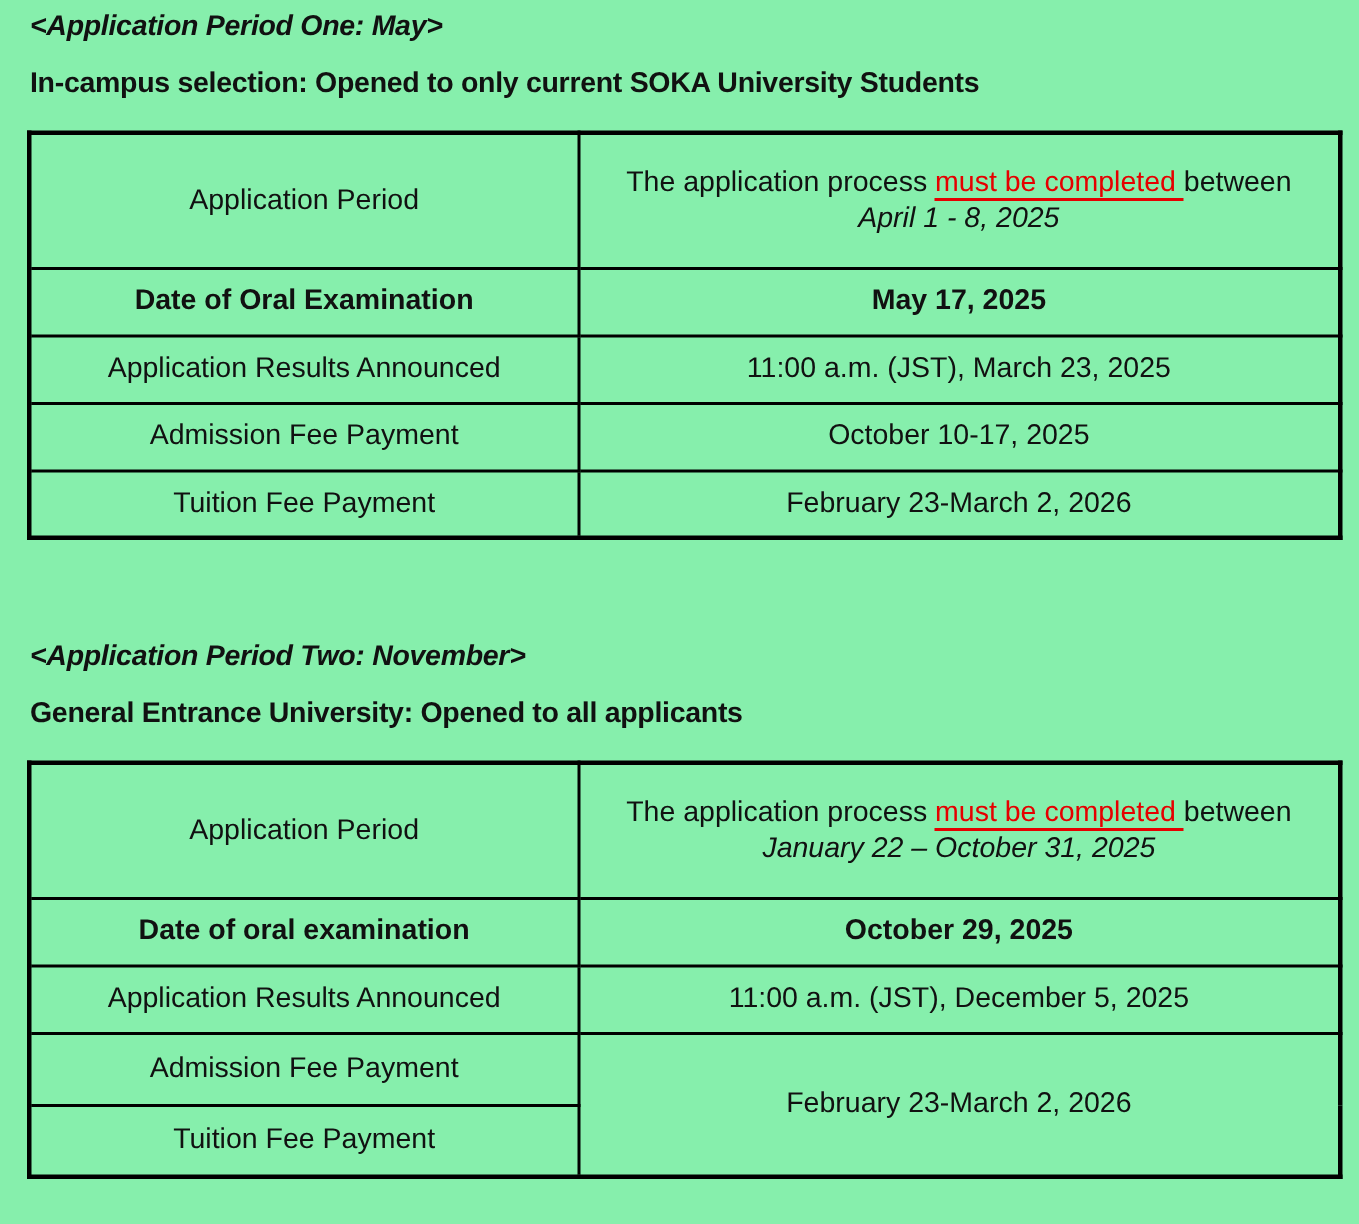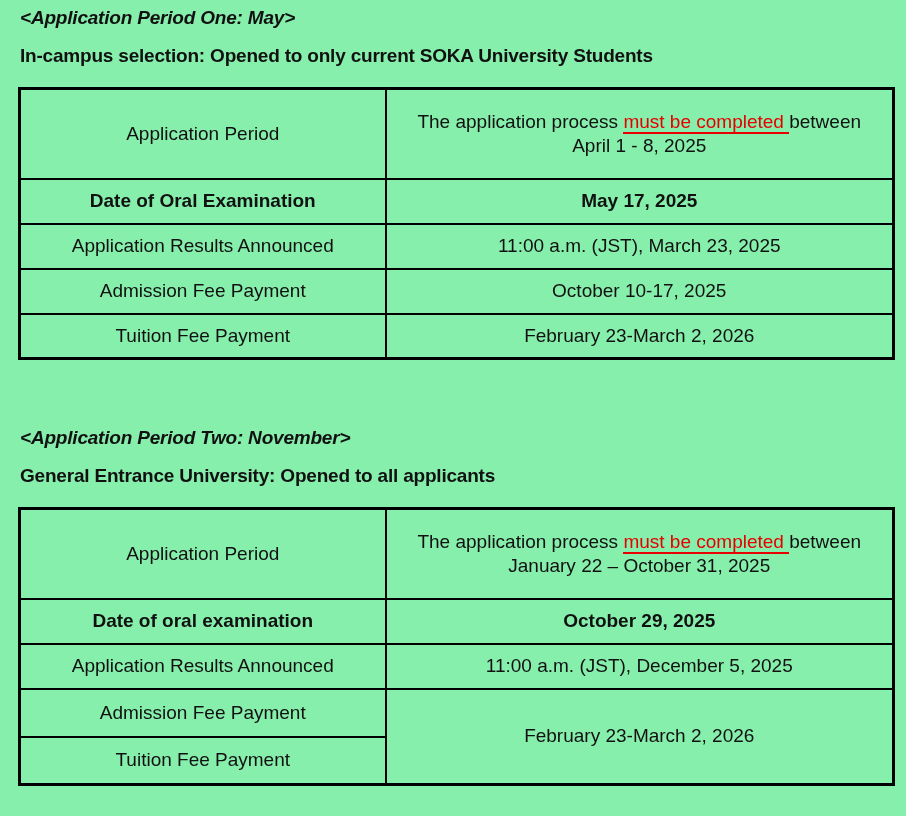--- a/index.html
+++ b/index.html
@@ -55,20 +55,21 @@
   col.label-col { width: 366px; }
   col.value-col { width: 508px; }
   tr.row-first { height: 90px; }
   tr.row-std   { height: 45px; }
   tr.row-pay   { height: 48px; }
   td.first-value-cell {
     vertical-align: top;
     padding-top: 5px;
   }
   .line2 {
+    font-style: italic;
   }
   .row-bold td {
     font-weight: bold;
   }
   .red-underline {
     color: #e60000;
     border-bottom: 2px solid #e60000;
     padding-bottom: 0px;
   }
 </style>

